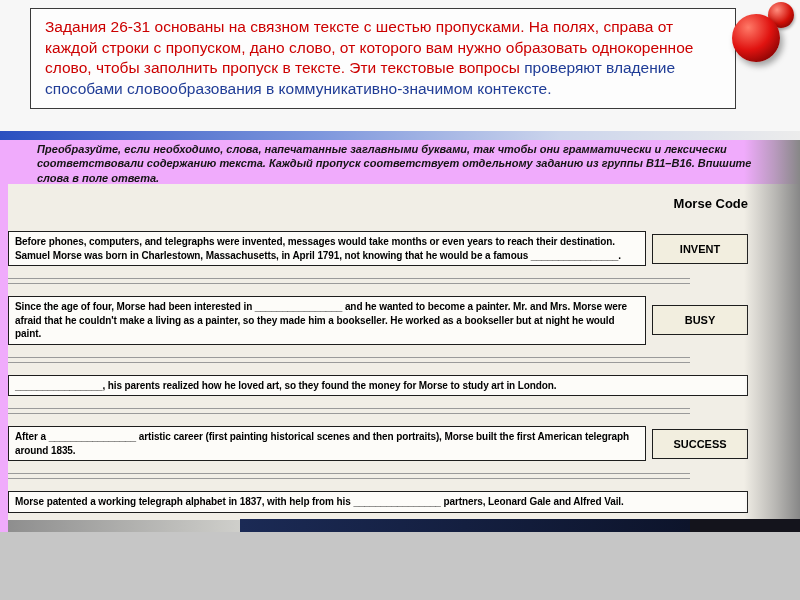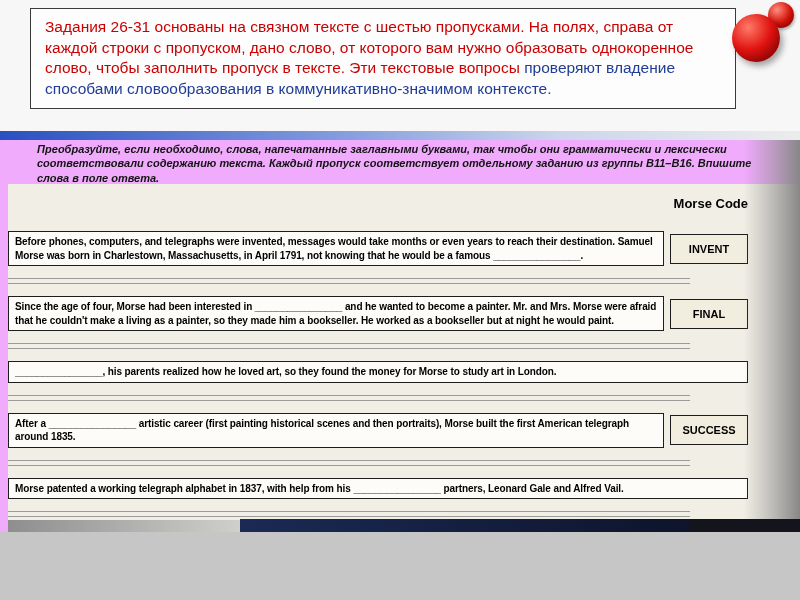--- a/index.html
+++ b/index.html
@@ -75,21 +75,21 @@
     padding:3px 6px;
     font-size:10px; font-weight:bold; letter-spacing:-0.1px;
     line-height:1.35; color:#000;
   }
   .keyword-box {
     width:72px; margin-left:6px;
     border:1px solid #1d1d1d;
     background:#f2eedf;
     text-align:center;
     font-size:11px; font-weight:bold; color:#000;
-    padding:8px 2px;
+    padding:8px 11px;
     box-sizing:content-box;
   }
   .rule {
     height:4px;
     border-top:1px solid #9a9a9a;
     border-bottom:1px solid #9a9a9a;
     margin:12px 58px 12px 0;
   }
 
   
@@ -138,21 +138,21 @@
     <div class="worksheet-title">Morse Code</div>
 
     <div class="task-row">
       <div class="task-text">Before phones, computers, and telegraphs were invented, messages would take months or even years to reach their destination. Samuel Morse was born in Charlestown, Massachusetts, in April 1791, not knowing that he would be a famous ________________.</div>
       <div class="keyword-box">INVENT</div>
     </div>
     <div class="rule"></div>
 
     <div class="task-row">
       <div class="task-text">Since the age of four, Morse had been interested in ________________ and he wanted to become a painter. Mr. and Mrs. Morse were afraid that he couldn't make a living as a painter, so they made him a bookseller. He worked as a bookseller but at night he would paint.</div>
-      <div class="keyword-box">FINAL</div>
+      <div class="keyword-box">BUSY</div>
     </div>
     <div class="rule"></div>
 
     <div class="task-row">
       <div class="task-text">________________, his parents realized how he loved art, so they found the money for Morse to study art in London.</div>
     </div>
     <div class="rule"></div>
 
     <div class="task-row">
       <div class="task-text">After a ________________ artistic career (first painting historical scenes and then portraits), Morse built the first American telegraph around 1835.</div>

